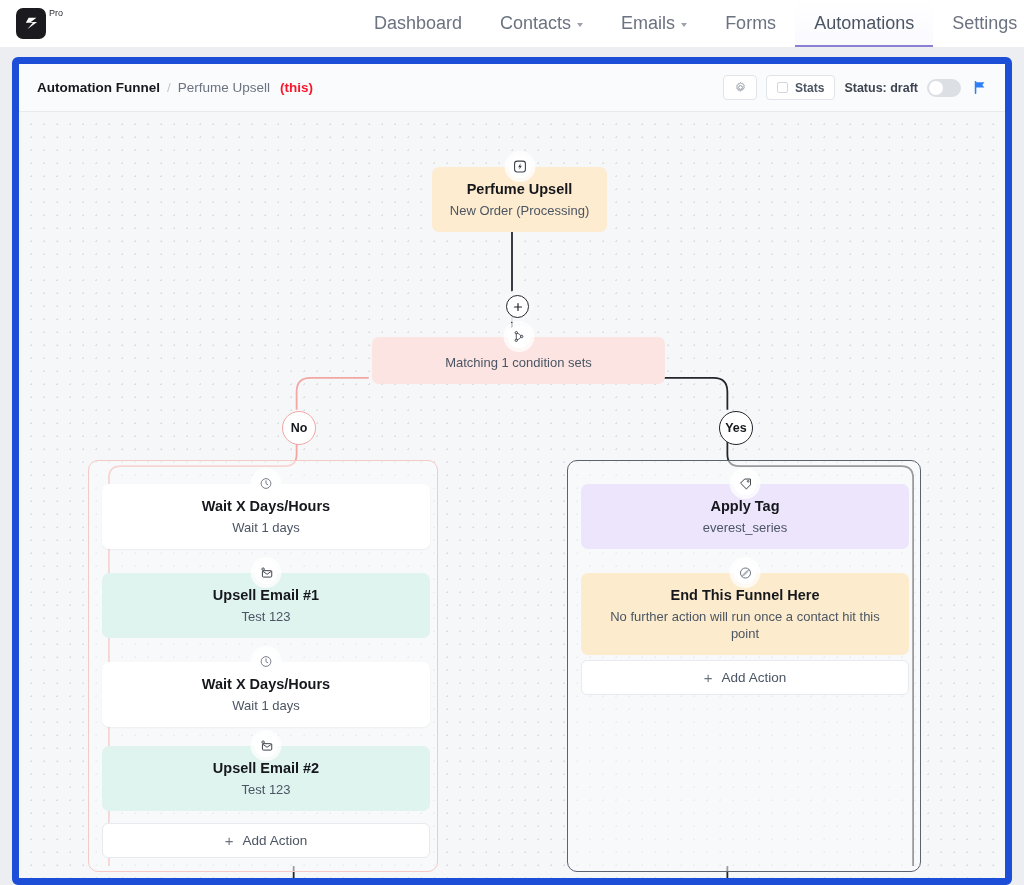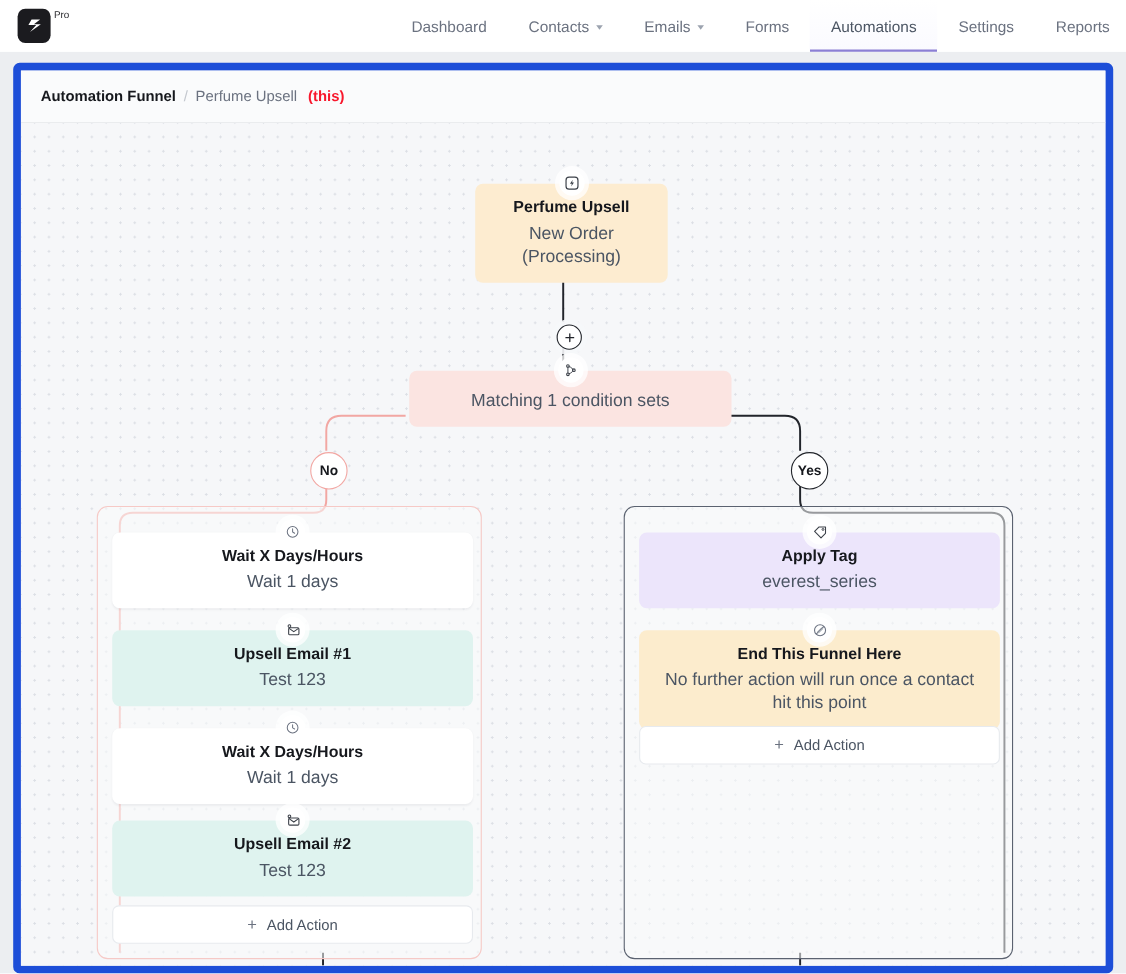--- a/index.html
+++ b/index.html
@@ -35,21 +35,21 @@
   }
   .navitems {
     position: absolute;
     left: 355px; top: 0; bottom: 0;
     display: flex; align-items: stretch;
     gap: 0;
   }
   .navitem {
     display: flex; align-items: center; gap: 6px;
     padding: 0 19px;
-    font-size: 14px;
+    font-size: 18px;
     color: #6b7280;
     cursor: pointer;
     position: relative;
     white-space: nowrap;
   }
   .navitem.active {
     color: #4b5563;
     background: linear-gradient(to bottom, #ffffff, #fafaff);
     box-shadow: inset 0 -2px 0 #8b7fd4;
   }
@@ -144,21 +144,21 @@
     position: absolute;
     border-radius: 7px;
     text-align: center;
     padding: 13px 14px 12px;
   }
   .node .title {
     font-size: 14.5px; font-weight: bold; color: #16181d;
     line-height: 1.25;
   }
   .node .sub {
-    font-size: 16px; color: #4b5563; margin-top: 5px; line-height: 1.3;
+    font-size: 13px; color: #4b5563; margin-top: 5px; line-height: 1.3;
   }
   .node-icon {
     position: absolute;
     top: -12px; left: 50%; transform: translateX(-50%);
     width: 23px; height: 23px; border-radius: 50%;
     background: #ffffff;
     display: flex; align-items: center; justify-content: center;
     box-shadow: 0 0 0 4px rgba(255,255,255,0.75);
   }
   .n-trigger { background: #fdecd0; }
@@ -251,20 +251,40 @@
   <div class="panel">
 
     <div class="subheader">
       <div class="crumbs">
         <span class="crumb-root">Automation Funnel</span>
         <span class="crumb-sep">/</span>
         <span class="crumb-name">Perfume Upsell</span>
         <span class="crumb-draft">(this)</span>
       </div>
 
+      <div class="sh-right">
+        <div class="icon-btn">
+          <svg width="13" height="13" viewBox="0 0 24 24" aria-hidden="true">
+            <path d="M12 8.5a3.5 3.5 0 100 7 3.5 3.5 0 000-7z" fill="none" stroke="#8a9099" stroke-width="1.7"></path>
+            <path d="M12 2.6l1.5 2.2 2.6-.5.6 2.6 2.4 1.1-1 2.5 1 2.5-2.4 1.1-.6 2.6-2.6-.5L12 19l-1.5-2.2-2.6.5-.6-2.6-2.4-1.1 1-2.5-1-2.5 2.4-1.1.6-2.6 2.6.5z" fill="none" stroke="#8a9099" stroke-width="1.4" stroke-linejoin="round"></path>
+          </svg>
+        </div>
+        <div class="stats-btn">
+          <span class="mini-square"></span>
+          <span>Stats</span>
+        </div>
+        <span class="status-lbl">Status: draft</span>
+        <div class="toggle"></div>
+        <div class="flag-btn">
+          <svg width="17" height="17" viewBox="0 0 24 24" aria-hidden="true">
+            <path d="M5 4v16" stroke="#2d7ff9" stroke-width="2.2" stroke-linecap="round" fill="none"></path>
+            <path d="M5.5 4.5h12l-3 3.8 3 3.7h-12z" fill="#2d7ff9"></path>
+          </svg>
+        </div>
+      </div>
     </div>
 
     <div class="canvas">
 
       <svg class="svglayer" viewBox="0 0 998 772" preserveAspectRatio="none">
 
         <path d="M499 107 L499 182" stroke="#22252b" stroke-width="1.8" fill="none"></path>
         <path d="M499 196 L499 222" stroke="#22252b" stroke-width="1.8" fill="none"></path>
 
         <path d="M354 268 L295 268 Q281 268 281 282 L281 300" stroke="#f2a7a3" stroke-width="1.8" fill="none"></path>

